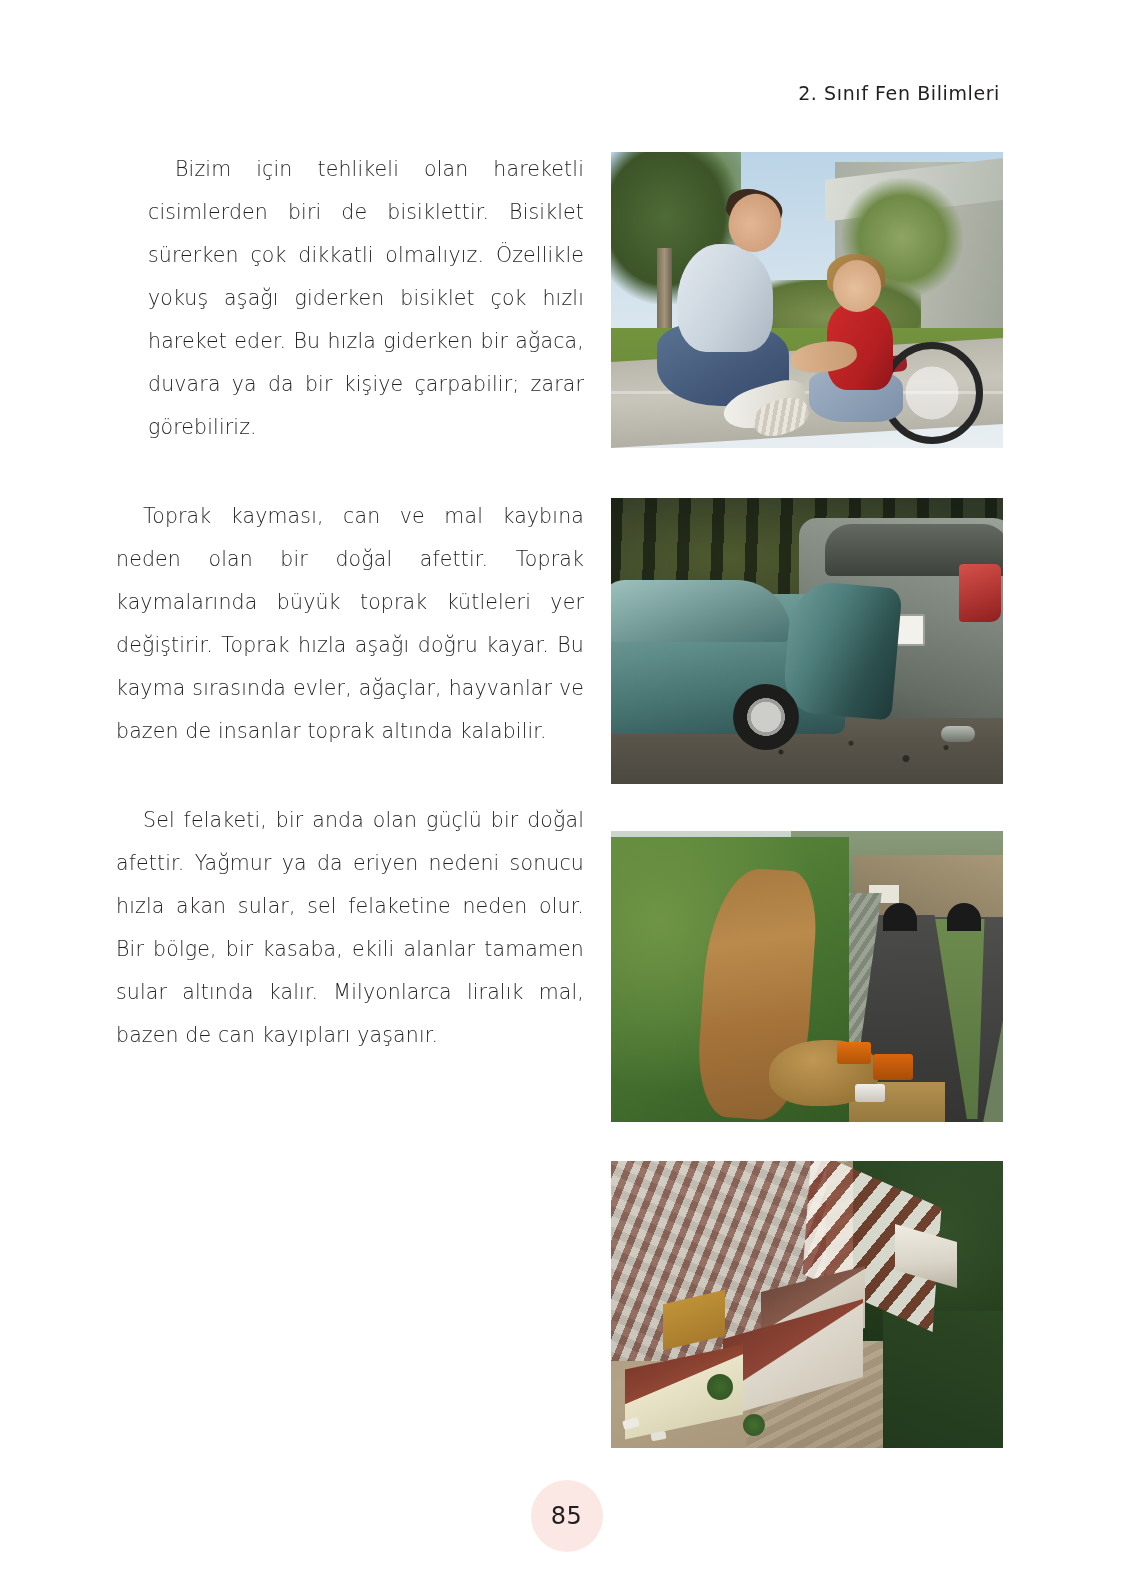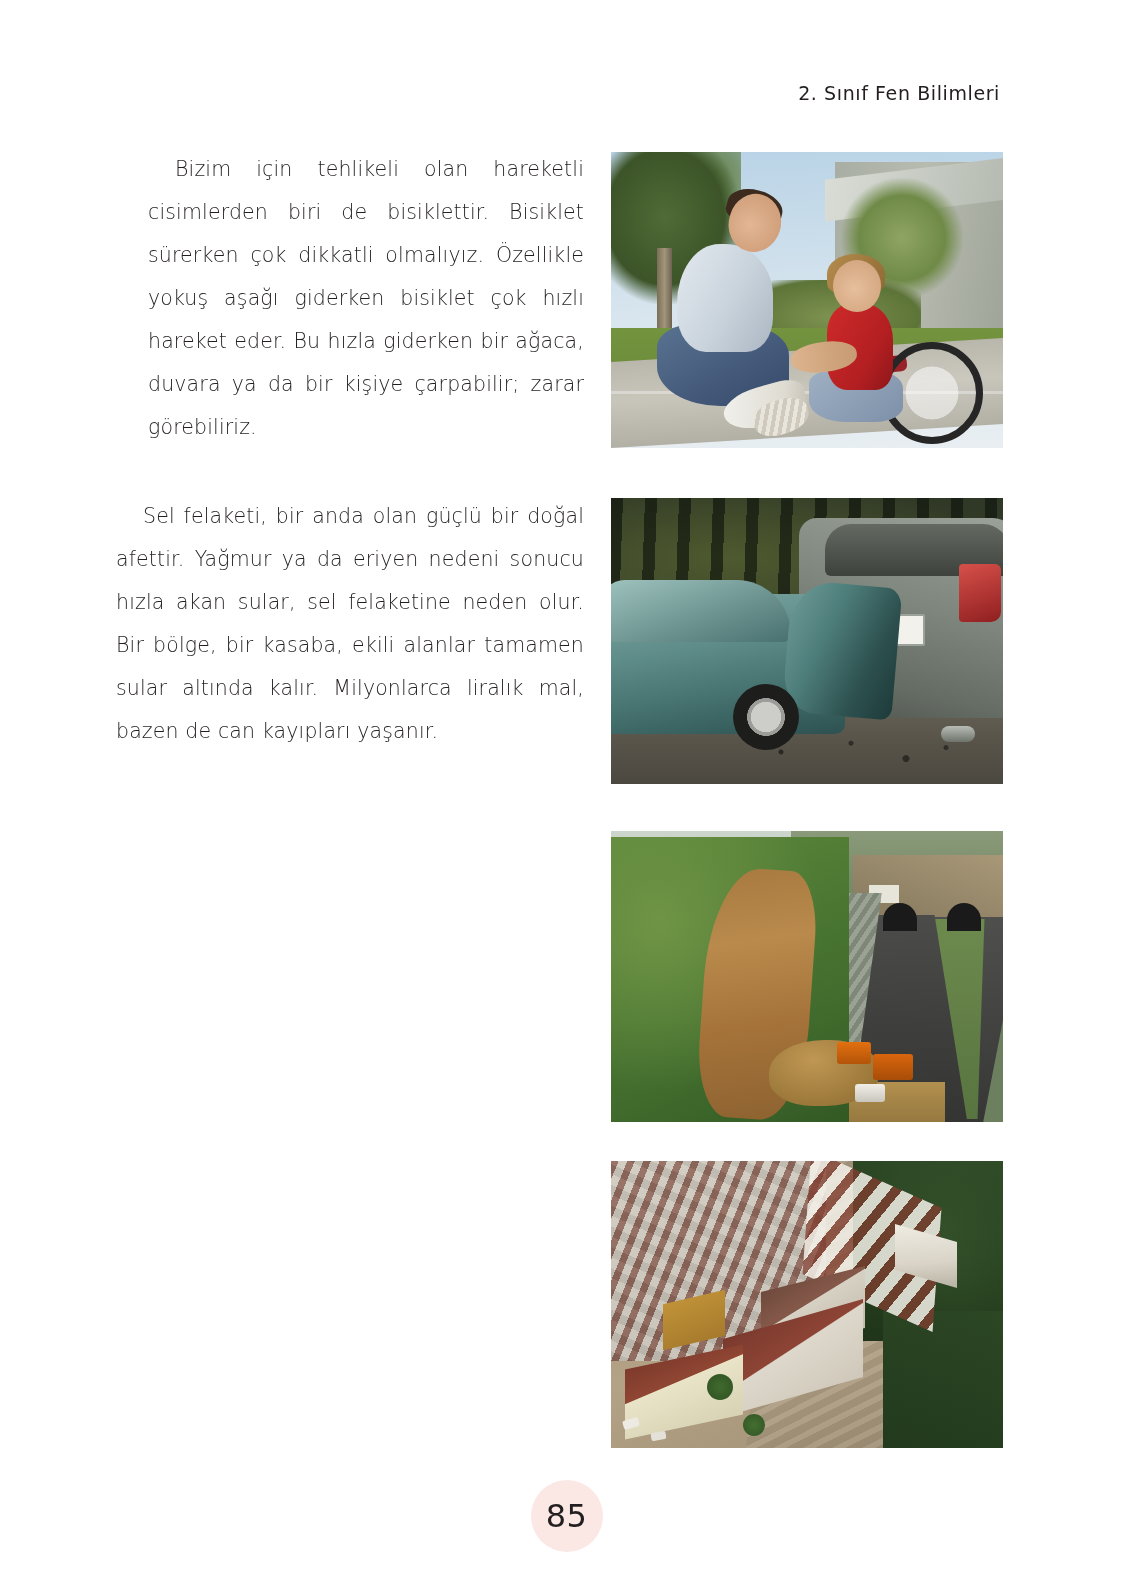--- a/index.html
+++ b/index.html
@@ -462,39 +462,40 @@
     transform: translateX(-50%);
     top: 1480px;
     width: 72px;
     height: 72px;
     border-radius: 50%;
     background: #fbe8e5;
     display: flex;
     align-items: center;
     justify-content: center;
     font-family: "DejaVu Sans", "Liberation Sans", sans-serif;
-    font-size: 32px;
+    font-size: 24px;
     color: #231f20;
     letter-spacing: 0.5px;
   }
 </style>
 </head>
 <body>
 
 <div class="page">
 
   <div class="running-header">2. Sınıf Fen Bilimleri</div>
 
   <div class="content">
 
     <div class="text-column">
 
       <p class="body-paragraph gap-1">Bizim için tehlikeli olan hareketli cisimlerden biri de bisiklettir. Bisiklet sürerken çok dikkatli olmalıyız. Özellikle yokuş aşağı giderken bisiklet çok hızlı hareket eder. Bu hızla giderken bir ağaca, duvara ya da bir kişiye çarpabilir; zarar görebiliriz.</p>
 
 
+      <p class="body-paragraph gap-3">Toprak kayması, can ve mal kaybına neden olan bir doğal afettir. Toprak kaymalarında büyük toprak kütleleri yer değiştirir. Toprak hızla aşağı doğru kayar. Bu kayma sırasında evler, ağaçlar, hayvanlar ve bazen de insanlar toprak altında kalabilir.</p>
 
       <p class="body-paragraph gap-4">Sel felaketi, bir anda olan güçlü bir doğal afettir. Yağmur ya da eriyen nedeni sonucu hızla akan sular, sel felaketine neden olur. Bir bölge, bir kasaba, ekili alanlar tamamen sular altında kalır. Milyonlarca liralık mal, bazen de can kayıpları yaşanır.</p>
     </div>
 
     <div class="figure-column">
 
       <div class="figure fig-1">
         <div class="scene">
           <div class="layer f1-sky"></div>
           <div class="layer f1-house"></div>

